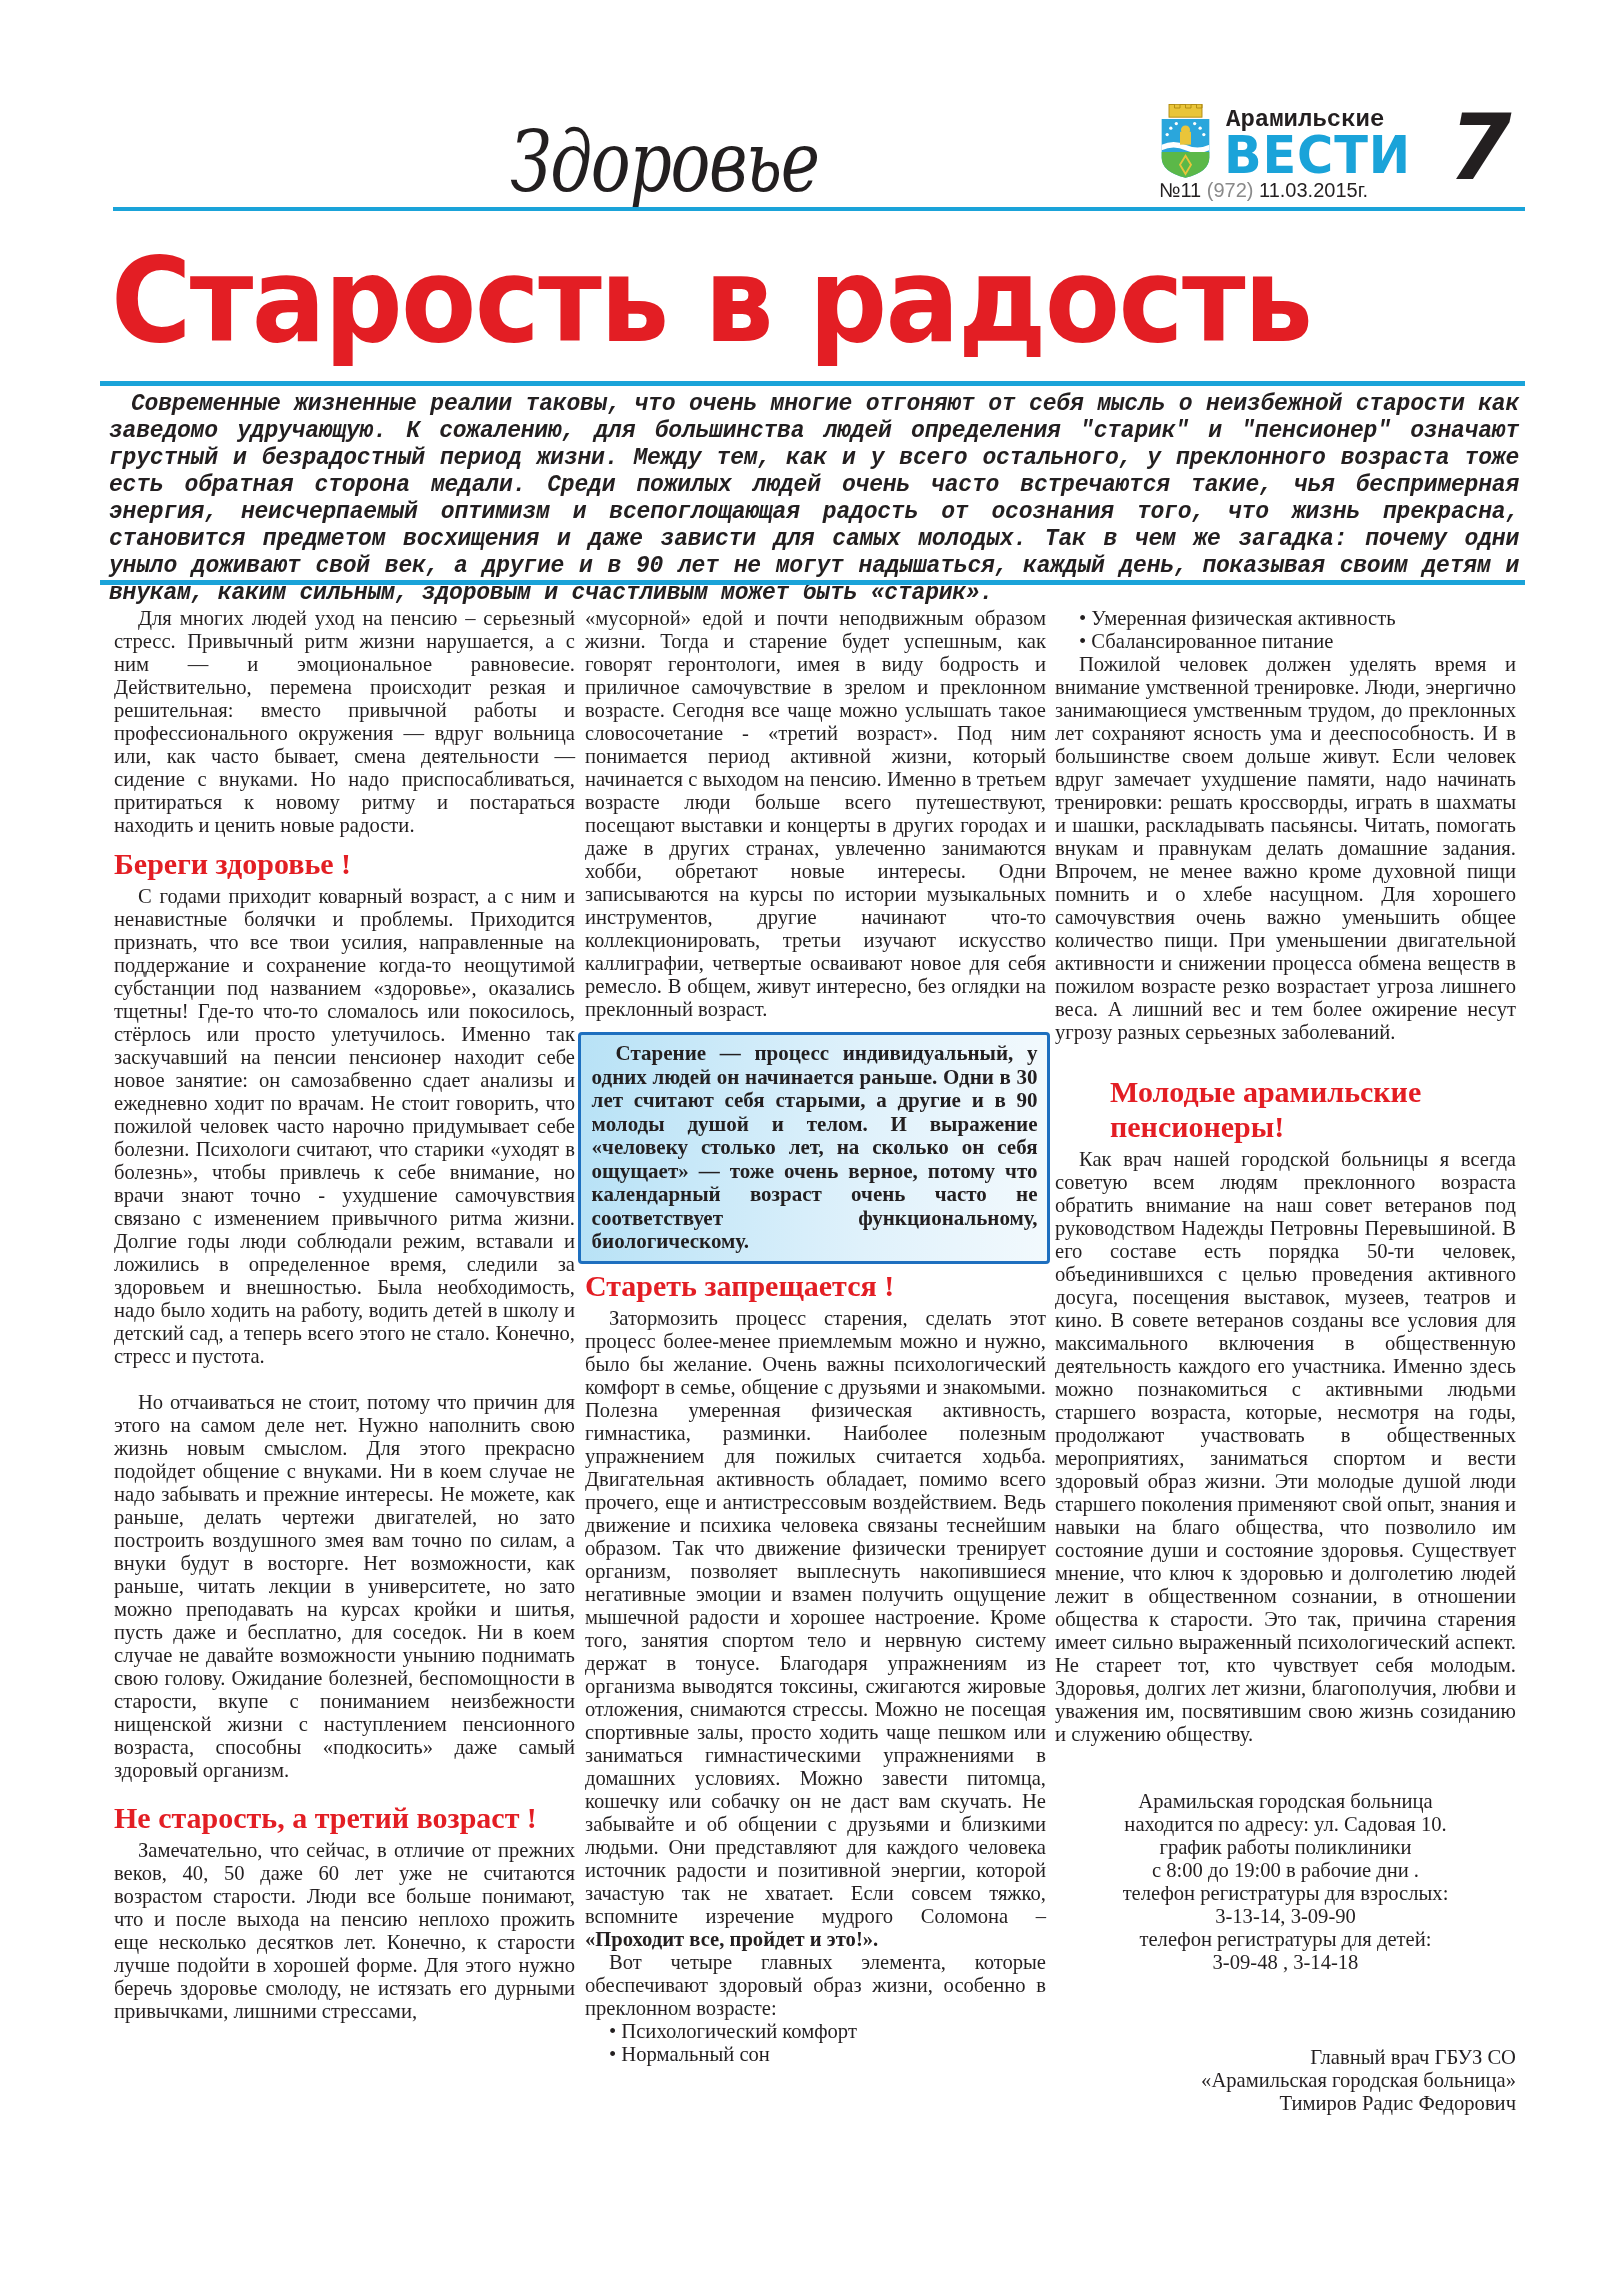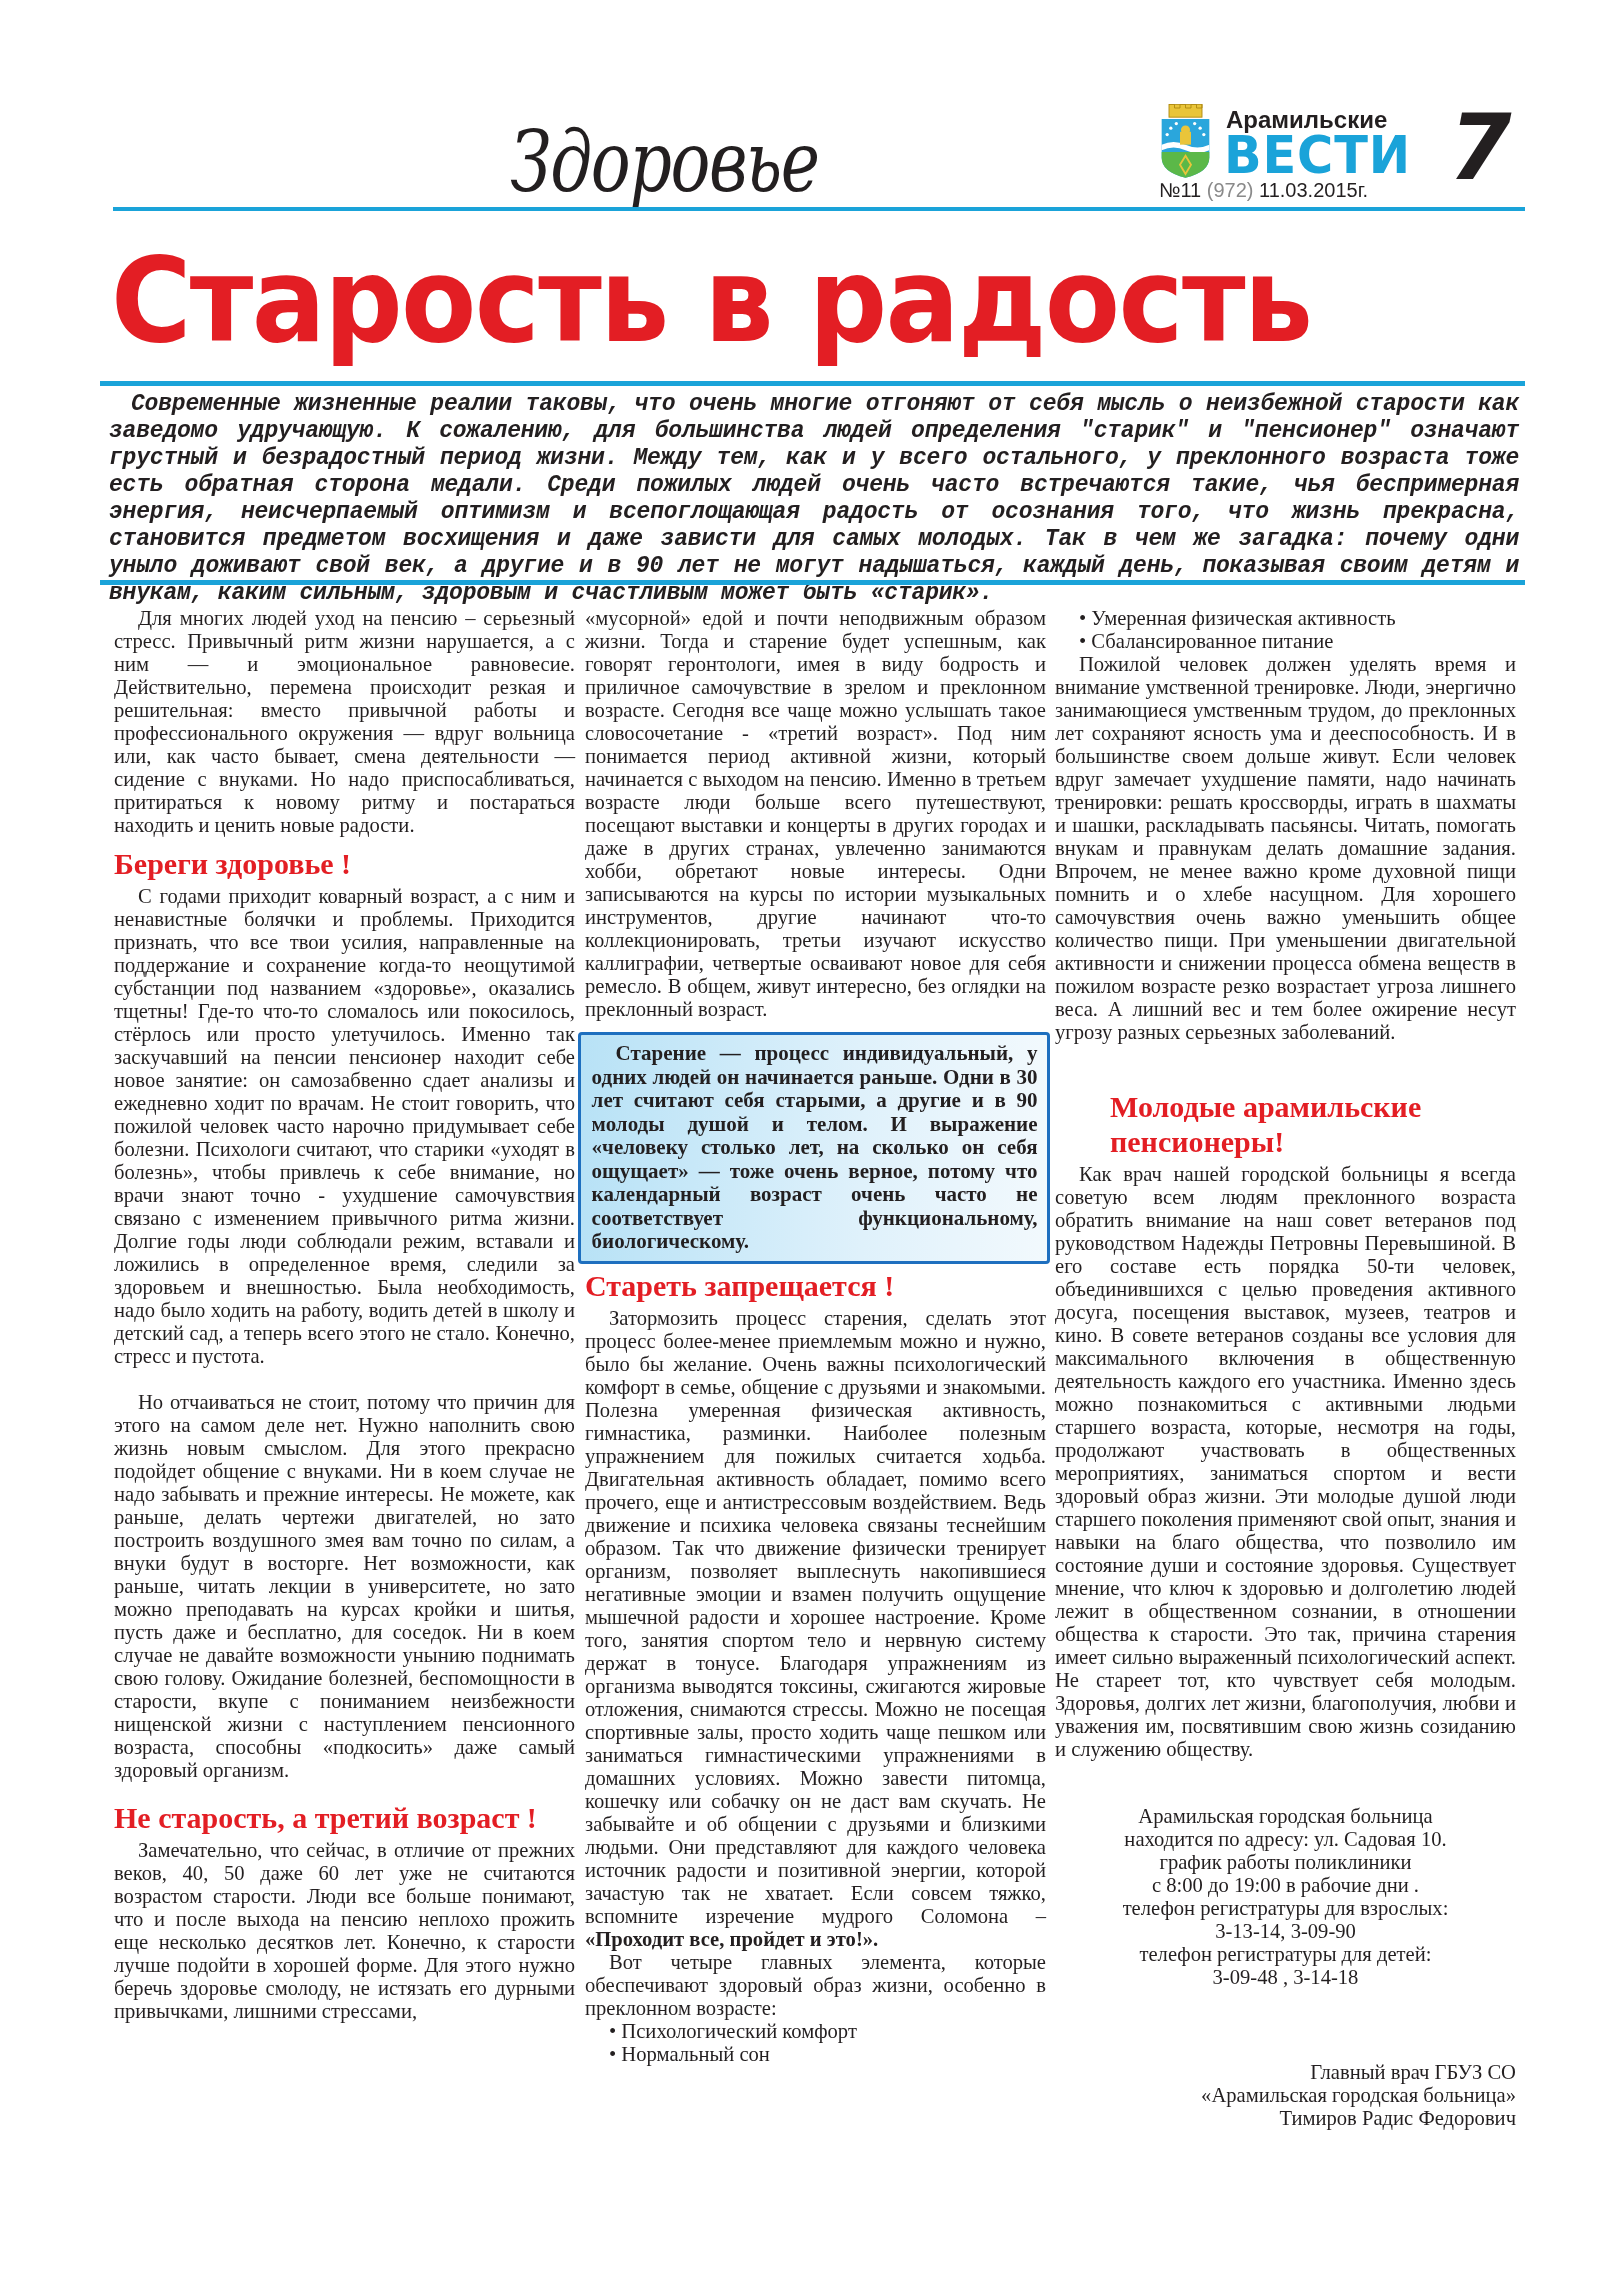--- a/index.html
+++ b/index.html
@@ -5,21 +5,21 @@
   html, body { margin:0; padding:0; background:#ffffff; }
   body { width:1619px; height:2290px; position:relative; overflow:hidden; color:#231f20;
          font-family:"Liberation Serif", "DejaVu Serif", serif; }
   .abs { position:absolute; }
 
   
   #rubric { left:369px; top:111px; width:591px; text-align:center; font-size:85px; font-style:italic;
             font-family:"DejaVu Serif", serif; letter-spacing:-1.8px; line-height:102px; transform:scaleX(0.78); transform-origin:center; }
   #header-rule { left:113px; top:207px; width:1412px; height:3.7px; background:#1aa3d9; }
   #logo { left:1158px; top:104px; width:55px; height:74px; }
-  #brand-small { left:1226px; top:106px; font-family:Liberation Sans, sans-serif; font-size:24px; font-weight:bold; color:#231f20; letter-spacing:0px; }
+  #brand-small { left:1226px; top:106px; font-family:Liberation Mono, monospace; font-size:24px; font-weight:bold; color:#231f20; letter-spacing:0px; }
   #brand-big { left:1224px; top:129px; font-family:"DejaVu Sans", sans-serif; font-size:52px; font-weight:bold; color:#1aa3d9; letter-spacing:0.9px; line-height:52px; transform:scaleX(0.95); transform-origin:left; }
   #issue-line { left:1159px; top:179px; font-size:20px; font-family:Liberation Sans, sans-serif; white-space:nowrap; }
   #issue-line .muted { color:#8a8a8a; }
   #page-number { left:1449px; top:102px; font-size:90px; font-weight:bold; font-style:italic;
                  font-family:"DejaVu Sans", sans-serif; line-height:92px; }
 
   
   #headline { left:111px; top:231px; font-family:"DejaVu Sans", sans-serif; font-weight:bold; color:#e31e24;
               font-size:118px; line-height:138px; letter-spacing:-1.8px; transform:scaleX(0.93); transform-origin:left; white-space:nowrap; }
 
@@ -110,21 +110,21 @@
     <li>Нормальный сон</li>
   </ul>
 </div>
 
 <div id="col3" class="col">
   <ul>
     <li>Умеренная физическая активность</li>
     <li>Сбалансированное питание</li>
   </ul>
   <p>Пожилой человек должен уделять время и внимание умственной тренировке. Люди, энергично занимающиеся умственным трудом, до преклонных лет сохраняют ясность ума и дееспособность. И в большинстве своем дольше живут. Если человек вдруг замечает ухудшение памяти, надо начинать тренировки: решать кроссворды, играть в шахматы и шашки, раскладывать пасьянсы. Читать, помогать внукам и правнукам делать домашние задания. Впрочем, не менее важно кроме духовной пищи помнить и о хлебе насущном. Для хорошего самочувствия очень важно уменьшить общее количество пищи. При уменьшении двигательной активности и снижении процесса обмена веществ в пожилом возрасте резко возрастает угроза лишнего веса. А лишний вес и тем более ожирение несут угрозу разных серьезных заболеваний.</p>
-  <h2 style="margin-top:45px; padding:0 55px">Молодые арамильские пенсионеры!</h2>
+  <h2 style="margin-top:30px; padding:0 55px">Молодые арамильские пенсионеры!</h2>
   <p>Как врач нашей городской больницы я всегда советую всем людям преклонного возраста обратить внимание на наш совет ветеранов под руководством Надежды Петровны Перевышиной. В его составе есть порядка 50-ти человек, объединившихся с целью проведения активного досуга, посещения выставок, музеев, театров и кино. В совете ветеранов созданы все условия для максимального включения в общественную деятельность каждого его участника. Именно здесь можно познакомиться с активными людьми старшего возраста, которые, несмотря на годы, продолжают участвовать в общественных мероприятиях, заниматься спортом и вести здоровый образ жизни. Эти молодые душой люди старшего поколения применяют свой опыт, знания и навыки на благо общества, что позволило им состояние души и состояние здоровья. Существует мнение, что ключ к здоровью и долголетию людей лежит в общественном сознании, в отношении общества к старости. Это так, причина старения имеет сильно выраженный психологический аспект. Не стареет тот, кто чувствует себя молодым. Здоровья, долгих лет жизни, благополучия, любви и уважения им, посвятившим свою жизнь созиданию и служению обществу.</p>
   <div class="center-block" style="margin-top:44px">
     <p>Арамильская городская больница</p>
     <p>находится по адресу: ул. Садовая 10.</p>
     <p>график работы поликлиники</p>
     <p>с 8:00 до 19:00 в рабочие дни .</p>
     <p>телефон регистратуры для взрослых:</p>
     <p>3-13-14,  3-09-90</p>
     <p>телефон регистратуры для детей:</p>
     <p>3-09-48 ,   3-14-18</p>

